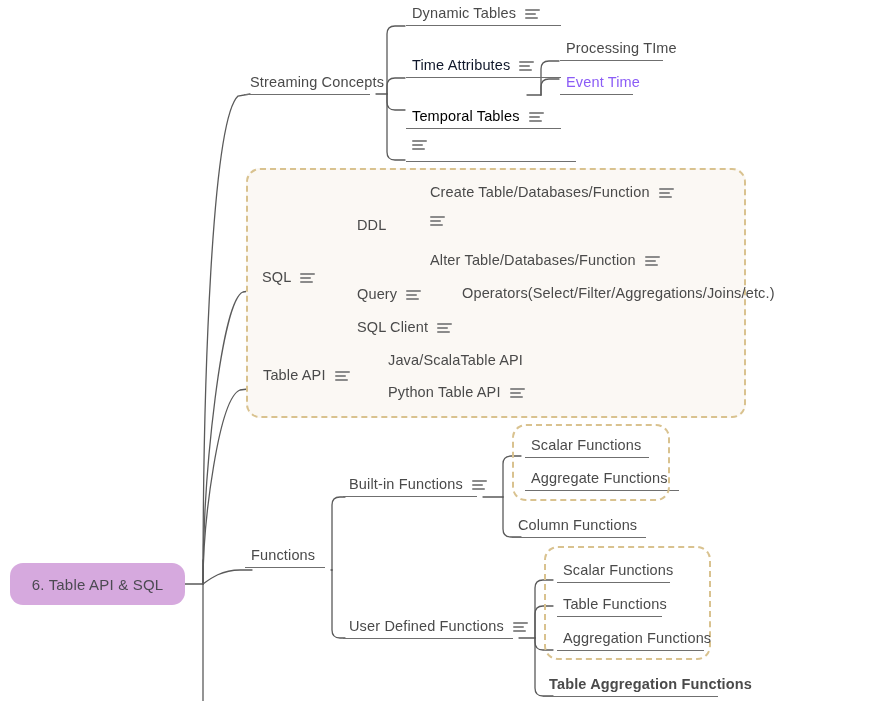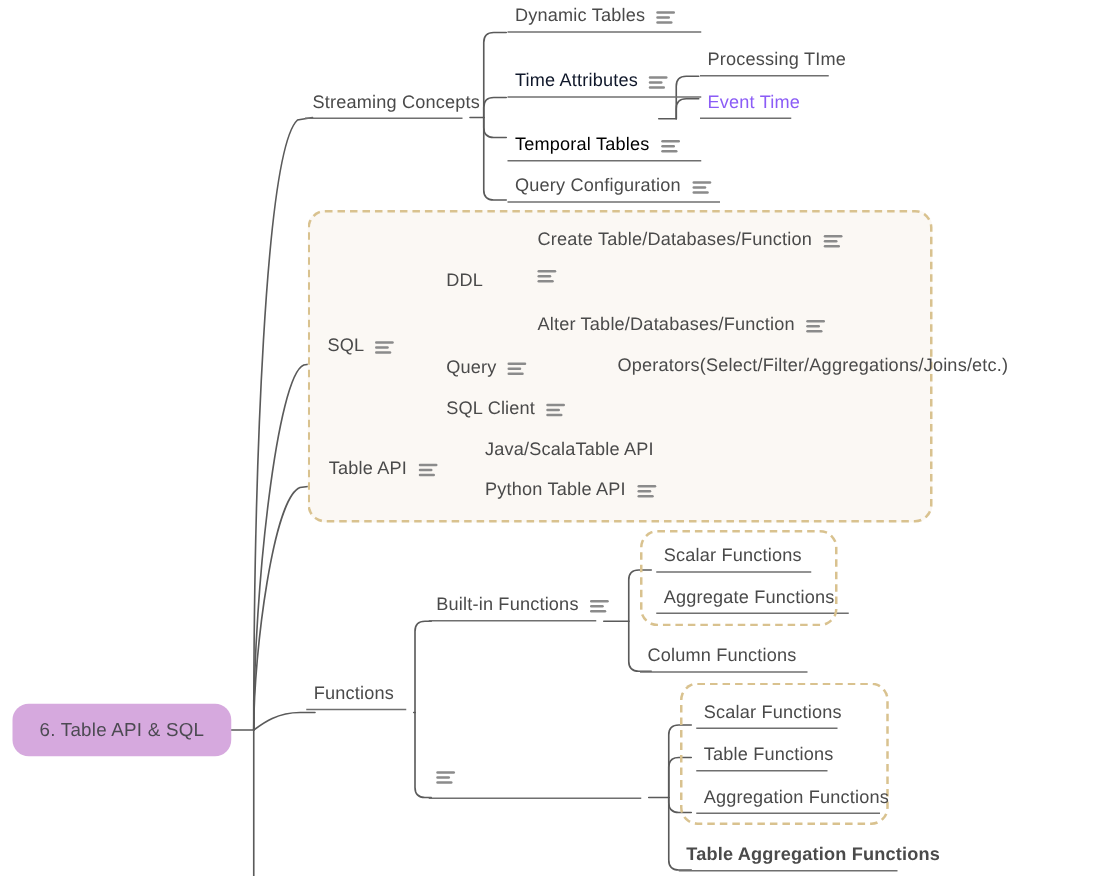--- a/index.html
+++ b/index.html
@@ -216,21 +216,20 @@
       </div>
       <div class="topic" style="left: 412px; top: 107px; color: #000000;">
         <span class="lbl">Temporal Tables</span>
         <span class="note-icon">
           <i style="background: rgb(139, 139, 139);"></i>
           <i style="background: rgb(139, 139, 139);"></i>
           <i style="background: rgb(139, 139, 139);"></i>
         </span>
       </div>
       <div class="topic" style="left: 412px; top: 140px; color: rgb(74, 74, 74);">
-        <span class="lbl">Query Configuration</span>
         <span class="note-icon">
           <i style="background: rgb(139, 139, 139);"></i>
           <i style="background: rgb(139, 139, 139);"></i>
           <i style="background: rgb(139, 139, 139);"></i>
         </span>
       </div>
       <div class="topic" style="left: 262px; top: 268px; color: rgb(74, 74, 74);">
         <span class="lbl">SQL</span>
         <span class="note-icon">
           <i style="background: rgb(139, 139, 139);"></i>
@@ -265,21 +264,21 @@
         </span>
       </div>
       <div class="topic" style="left: 357px; top: 285px; color: rgb(74, 74, 74);">
         <span class="lbl">Query</span>
         <span class="note-icon">
           <i style="background: rgb(139, 139, 139);"></i>
           <i style="background: rgb(139, 139, 139);"></i>
           <i style="background: rgb(139, 139, 139);"></i>
         </span>
       </div>
-      <div class="topic" style="left: 462px; top: 284px; color: rgb(74, 74, 74); margin-left: 32px;">
+      <div class="topic" style="left: 462px; top: 284px; color: rgb(74, 74, 74);">
         <span class="lbl">Operators(Select/Filter/Aggregations/Joins/etc.)</span>
       </div>
       <div class="topic" style="left: 357px; top: 318px; color: rgb(74, 74, 74);">
         <span class="lbl">SQL Client</span>
         <span class="note-icon">
           <i style="background: rgb(139, 139, 139);"></i>
           <i style="background: rgb(139, 139, 139);"></i>
           <i style="background: rgb(139, 139, 139);"></i>
         </span>
       </div>
@@ -316,20 +315,21 @@
       <div class="topic" style="left: 531px; top: 436px; color: rgb(74, 74, 74);">
         <span class="lbl">Scalar Functions</span>
       </div>
       <div class="topic" style="left: 531px; top: 469px; color: rgb(74, 74, 74);">
         <span class="lbl">Aggregate Functions</span>
       </div>
       <div class="topic" style="left: 518px; top: 516px; color: rgb(74, 74, 74);">
         <span class="lbl">Column Functions</span>
       </div>
       <div class="topic" style="left: 349px; top: 617px; color: rgb(74, 74, 74);">
+        <span class="lbl">User Defined Functions</span>
         <span class="note-icon">
           <i style="background: rgb(139, 139, 139);"></i>
           <i style="background: rgb(139, 139, 139);"></i>
           <i style="background: rgb(139, 139, 139);"></i>
         </span>
       </div>
       <div class="topic" style="left: 563px; top: 561px; color: rgb(74, 74, 74);">
         <span class="lbl">Scalar Functions</span>
       </div>
       <div class="topic" style="left: 563px; top: 595px; color: rgb(74, 74, 74);">

